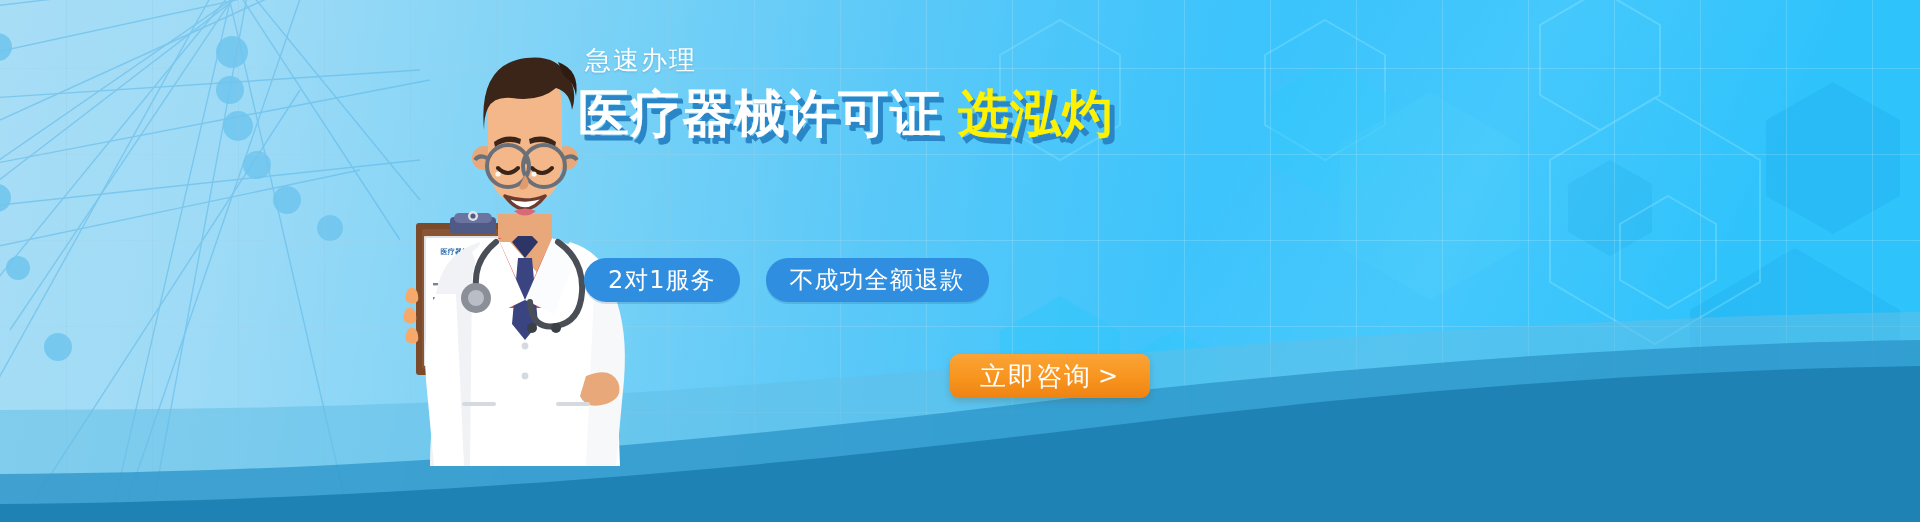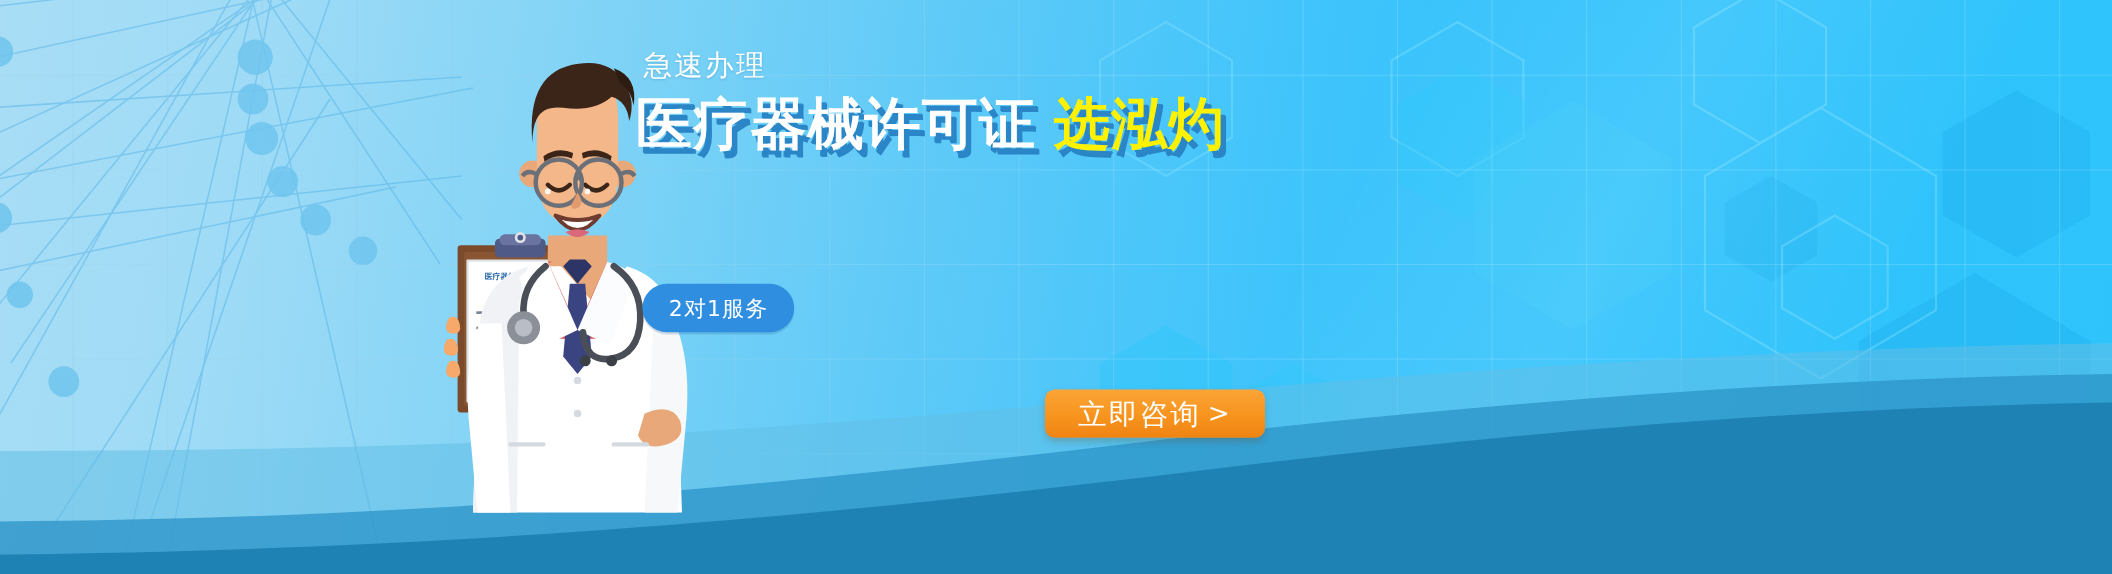--- a/index.html
+++ b/index.html
@@ -84,21 +84,21 @@
   .pills {
     position:absolute; left:584px; top:258px;
     display:flex; align-items:center; gap:26px;
   }
   .pill {
     height:44px;
     padding:0 24px;
     border-radius:22px;
     background:#2f8ee0;
     color:#ffffff;
-    font-size:20px;
+    font-size:24px;
     line-height:44px;
     letter-spacing:1px;
     white-space:nowrap;
     box-shadow:0 2px 0 rgba(20,80,130,0.18);
   }
 
   .cta {
     position:absolute; left:950px; top:354px;
     width:200px; height:44px;
     border-radius:9px;
@@ -342,20 +342,21 @@
   <div class="content">
 
     <div class="kicker">急速办理</div>
 
     <div class="headline">
       <span class="hl-white">医疗器械许可证</span><span class="hl-accent">选泓灼</span>
     </div>
 
     <div class="pills">
       <span class="pill">2对1服务</span>
+      <span class="pill">不成功全额退款</span>
     </div>
 
     <button class="cta">
       <span>立即咨询</span>
       <span class="arrow">&gt;</span>
     </button>
 
   </div>
 </div>
 

